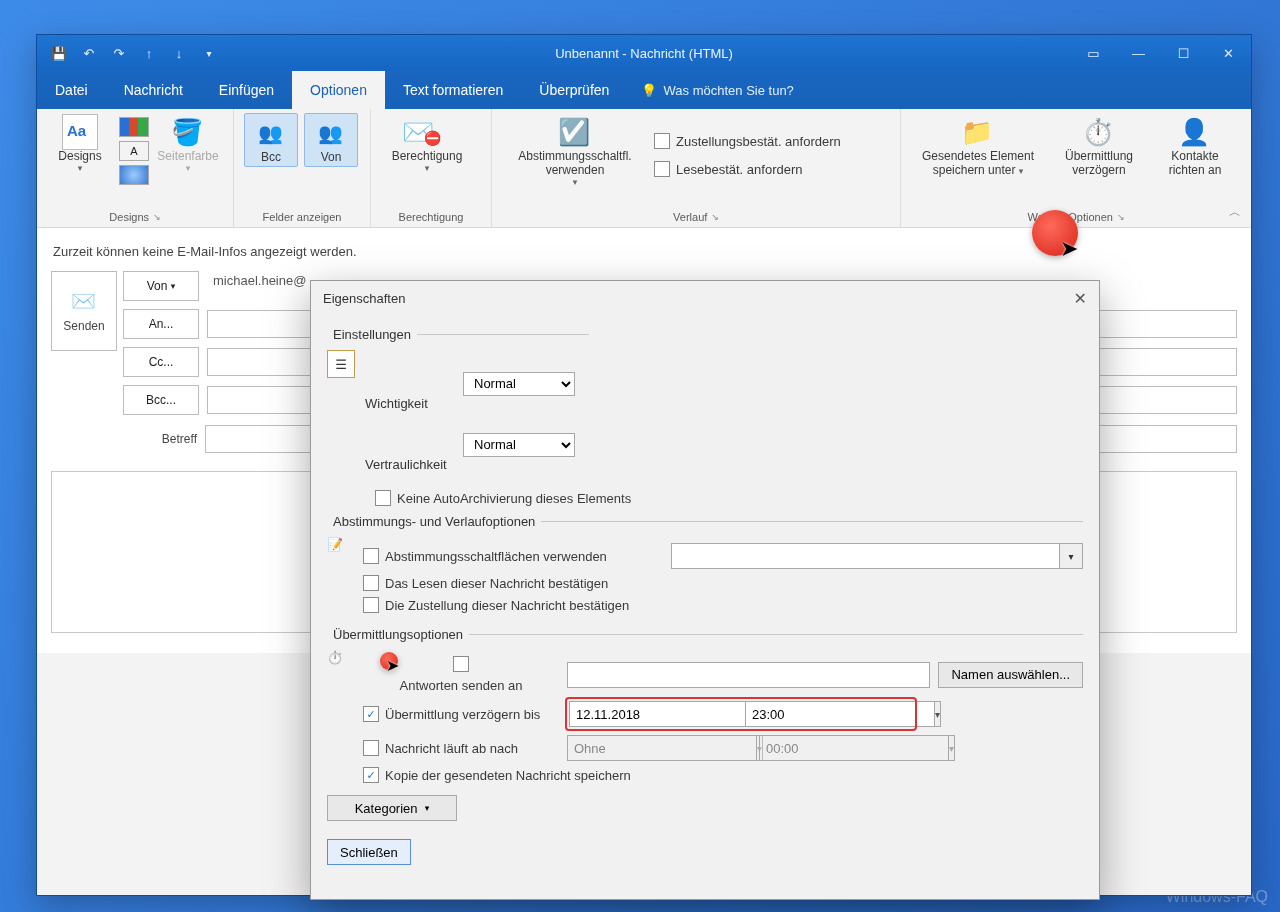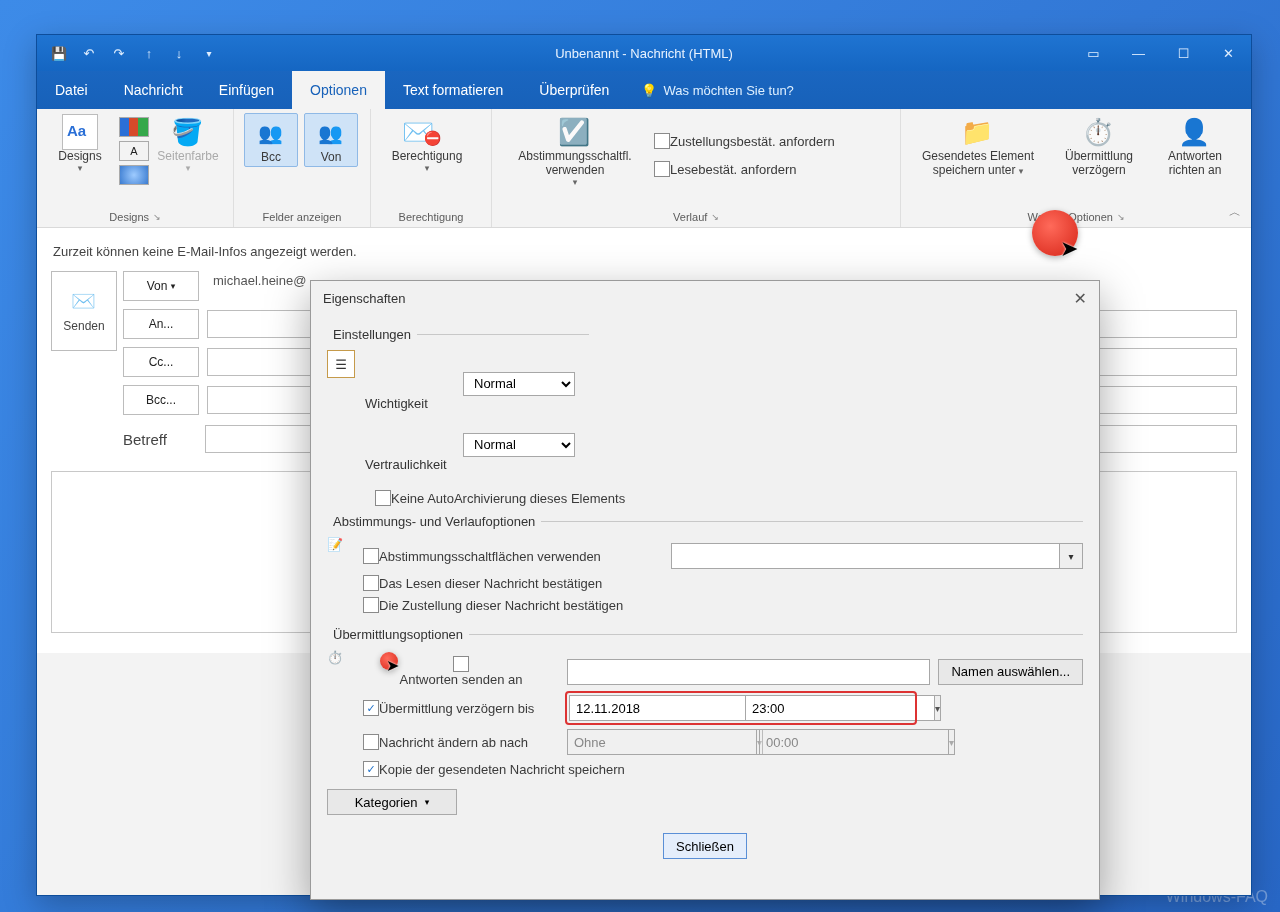--- a/index.html
+++ b/index.html
@@ -21,34 +21,34 @@
   
   .ribbon{background:#f3f3f3;border-bottom:1px solid #d9d9d9;display:flex;align-items:stretch;height:118px;position:relative;}
   .rgroup{border-right:1px solid #dedede;padding:4px 10px 2px;display:flex;flex-direction:column;justify-content:space-between;}
   .gtitle{text-align:center;font-size:11px;color:#5b5b5b;display:flex;align-items:center;justify-content:center;gap:4px;padding:2px 0;}
   .gtitle .dl{font-size:9px;color:#888;}
   .rib-row{display:flex;gap:6px;align-items:flex-start;}
   .bigbtn{width:62px;text-align:center;font-size:12px;color:#3a3a3a;padding:2px;}
   .bigbtn.sel{background:#cfe3f7;border:1px solid #8fb9e6;border-radius:2px;}
   .bigbtn .ic{height:34px;display:flex;align-items:center;justify-content:center;font-size:26px;}
   .smallcol{display:flex;flex-direction:column;gap:4px;}
-  .chkline{display:flex;align-items:center;font-size:13px;color:#3a3a3a;}
+  .chkline{display:flex;align-items:center;gap:6px;font-size:13px;color:#3a3a3a;}
   .chkbox{width:14px;height:14px;border:1px solid #8a8a8a;background:#fff;display:inline-flex;align-items:center;justify-content:center;font-size:11px;color:#1d6fc9;}
   .ribbon .collapse{position:absolute;right:10px;bottom:6px;color:#666;font-size:12px;}
   .designs-icon{display:inline-block;width:34px;height:34px;background:#fff;border:1px solid #bcbcbc;position:relative;}
   .designs-icon::before{content:"Aa";position:absolute;left:4px;top:7px;font-size:15px;color:#2a6fd6;font-weight:bold;}
   
   .bodyarea{background:#fff;padding:10px 14px 20px;}
   .infobar{color:#444;font-size:13px;padding:6px 2px 12px;}
   .compose{display:flex;gap:6px;align-items:flex-start;}
   .sendbox{width:64px;height:78px;border:1px solid #bcbcbc;display:flex;flex-direction:column;align-items:center;justify-content:center;gap:6px;font-size:12px;color:#444;}
   .fields{flex:1;}
   .frow{display:flex;align-items:center;gap:8px;margin-bottom:8px;}
   .fbtn{width:74px;height:28px;border:1px solid #bcbcbc;background:#fff;display:flex;align-items:center;justify-content:center;font-size:12px;}
-  .flabel{width:74px;text-align:left;font-size:15px;color:#444;}
+  .flabel{width:74px;text-align:right;font-size:12px;color:#444;}
   .finput{flex:1;height:26px;border:1px solid #bcbcbc;background:#fff;padding:0 6px;font-size:13px;color:#555;}
   .subjectrow{display:flex;align-items:center;gap:8px;margin:10px 0;}
   .msgbody{height:160px;border:1px solid #c8c8c8;background:#fff;margin-top:8px;}
   
   .dialog{position:absolute;left:310px;top:280px;width:788px;height:618px;background:#f1f1f1;border:1px solid #9a9a9a;box-shadow:0 14px 40px rgba(0,0,0,.35);}
   .dlg-title{height:34px;display:flex;align-items:center;justify-content:space-between;padding:0 12px;font-size:13px;color:#333;}
   .dlg-title .close{font-size:16px;color:#555;}
   .dlg-body{padding:4px 16px 12px;font-size:13px;color:#333;}
   fieldset{border:none;border-top:1px solid #c8c8c8;margin:8px 0 6px;padding:8px 0 0;}
   legend{padding:0 6px;color:#333;font-size:13px;}
@@ -58,21 +58,21 @@
   .lbl{width:90px;color:#333;margin-top:40px;}
   select,.combo,.txt{height:24px;border:1px solid #a7a7a7;background:#fff;font-size:13px;padding:0 6px;}
   .combo{width:112px;}
   .txt{flex:1;}
   .btn{height:26px;border:1px solid #a9a9a9;background:#e8e8e8;padding:0 12px;font-size:13px;display:inline-flex;align-items:center;}
   .indent{padding-left:48px;}
   .date-combo{width:168px;display:flex;}
   .date-combo input{flex:1;border:1px solid #a7a7a7;border-right:none;height:24px;padding:0 6px;font-size:13px;}
   .date-combo .dd{width:22px;border:1px solid #a7a7a7;background:#efefef;display:flex;align-items:center;justify-content:center;font-size:10px;color:#555;}
   .hl{outline:2px solid #d33;outline-offset:0;border-radius:2px;}
-  .dlg-footer{display:flex;justify-content:center;padding:6px 0 0;}
+  .dlg-footer{display:flex;justify-content:flex-start;padding:6px 0 0;}
   .primary{background:#e5eefb;border-color:#5a8fd6;}
   .dim input{color:#888;}
   .dim .dd{color:#aaa;}
   .red-dot{position:absolute;width:46px;height:46px;background:radial-gradient(circle at 40% 35%,#ff6a5a,#d62417);border-radius:50%;box-shadow:0 2px 6px rgba(0,0,0,.3);}
   .cursor{position:absolute;font-size:22px;color:#000;filter:drop-shadow(0 0 1px #fff);}
 </style>
 </head>
 <body>
 
 <div class="desktop">
@@ -197,21 +197,21 @@
           <div class="bigbtn" style="width:130px;">
             <div class="ic">📁</div>
             <div><span>Gesendetes Element</span><br><span>speichern unter</span> <span style="font-size:9px;color:#666;">▾</span></div>
           </div>
           <div class="bigbtn" style="width:92px;">
             <div class="ic">⏱️</div>
             <div><span>Übermittlung</span><br><span>verzögern</span></div>
           </div>
           <div class="bigbtn" style="width:80px;">
             <div class="ic">👤</div>
-            <div><span>Antworten</span><br><span>richten an</span></div>
+            <div><span>Kontakte</span><br><span>richten an</span></div>
           </div>
         </div>
         <div class="gtitle">
             <span>Weitere Optionen</span>
             <span class="dl">↘</span>
           </div>
       </div>
 
       <div class="collapse">︿</div>
     </div>
@@ -343,21 +343,21 @@
                   </div>
                 <div class="date-combo">
                     <input value="23:00" style="">
                     <span class="dd">▾</span>
                   </div>
               </div>
             </div>
             <div class="row">
               <label class="chkline" style="width:196px;">
                   <span class="chkbox"></span>
-                  <span>Nachricht ändern ab nach</span>
+                  <span>Nachricht läuft ab nach</span>
                 </label>
               <div class="date-combo dim">
                   <input disabled="" value="Ohne" style="">
                   <span class="dd">▾</span>
                 </div>
               <div style="width:8px;"></div>
               <div class="date-combo dim">
                   <input disabled="" value="00:00" style="">
                   <span class="dd">▾</span>
                 </div>

